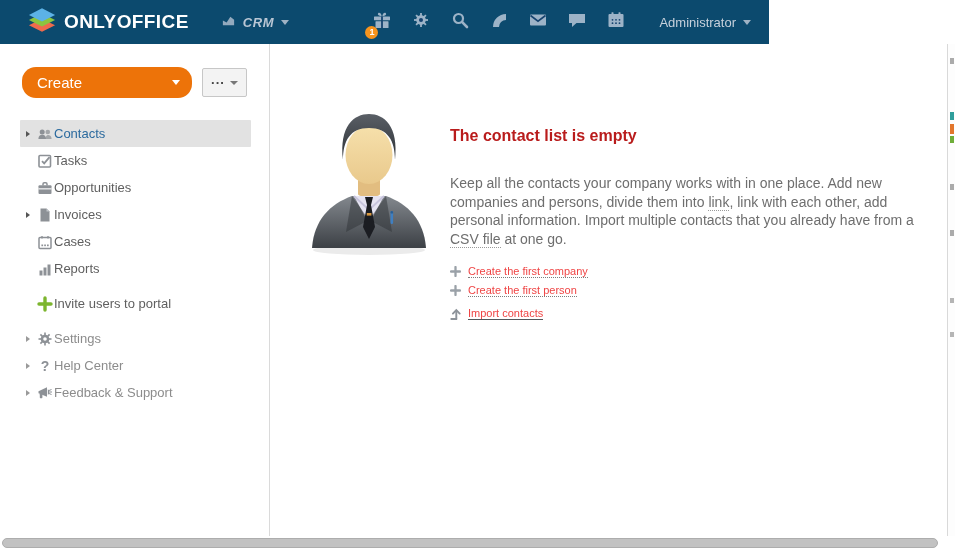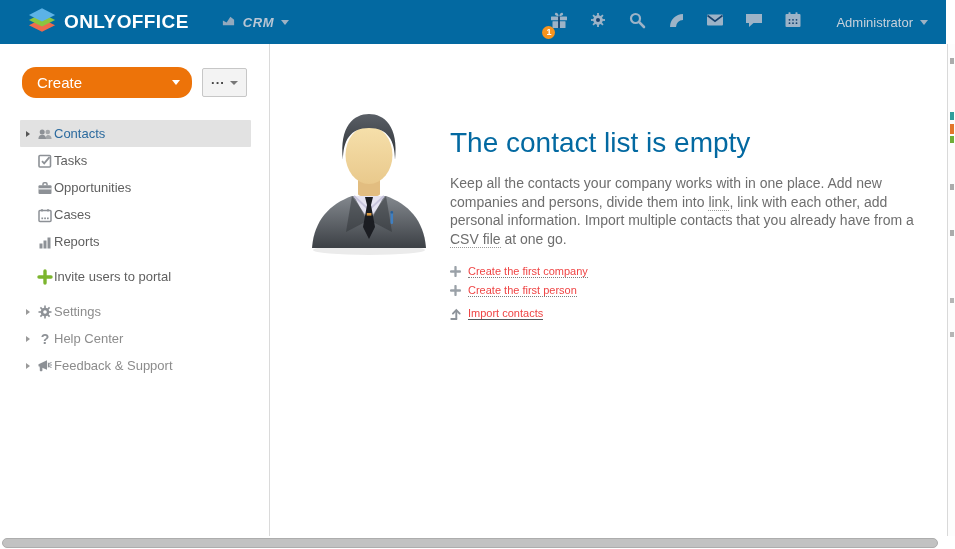--- a/index.html
+++ b/index.html
@@ -1,22 +1,22 @@
 <!DOCTYPE html>
 <html><head>
 <meta charset="utf-8">
 <style>
   * { margin:0; padding:0; box-sizing:border-box; }
   html,body { width:955px; height:549px; overflow:hidden; background:#fff;
               font-family:"Liberation Sans", sans-serif; }
   #app { position:relative; width:955px; height:549px; background:#fff; }
 
   
-  .navbar { position:absolute; left:0; top:0; width:946px; height:44px;
-            background:#0369a1; display:flex; align-items:center; }
+  .navbar { position:absolute; left:0; top:0; width:769px; height:44px;
+            background:#0c4a6e; display:flex; align-items:center; }
   .logo { display:flex; align-items:center; margin-left:28px; cursor:pointer; }
   .logo-text { color:#fff; font-size:19px; font-weight:bold; letter-spacing:0.4px; margin-left:8px; }
   .product { display:flex; align-items:center; margin-left:32px; cursor:pointer;font-style:italic; }
   .product-label { color:#b9c6d4; font-size:13px; font-weight:bold; letter-spacing:0.6px; margin-left:7px; }
   .caret { width:0; height:0; border-left:4px solid transparent; border-right:4px solid transparent;
            border-top:5px solid #9fb2c4; margin-left:7px; }
   .nav-spacer { flex:1; }
   .nav-iconbtn { position:relative; width:39px; height:44px; display:flex;
                  align-items:center; justify-content:center; cursor:pointer; }
   .nav-badge { position:absolute; left:3px; bottom:5px; min-width:13px; height:13px;
@@ -53,22 +53,22 @@
            align-items:center; justify-content:center; }
   .mlabel { margin-left:34px; font-size:13px; color:#5f5f5f; }
   .mitem.selected .mlabel { color:#2B6A9E; }
   .mlabel.light { color:#8c8c8c; }
   .mgap { height:8px; }
   .q-glyph { font-size:14px; font-weight:bold; color:#8d9196; line-height:16px; }
 
   
   .main { position:absolute; left:271px; top:44px; width:676px; height:492px; background:#fff; }
   .avatar { position:absolute; left:32px; top:64px; }
-  .es-title { position:absolute; left:179px; top:83px; font-size:28px; font-weight:400;
-              color:#0369a1; }
+  .es-title { position:absolute; left:179px; top:83px; font-size:16px; font-weight:700;
+              color:#b91c1c; }
   .es-desc { position:absolute; left:179px; top:130px; width:474px; font-size:14px;
              line-height:18.5px; color:#6e6e6e; }
   .dashed-link { color:#6e6e6e; border-bottom:1px dotted #9a9a9a; cursor:pointer; }
   .es-actions { position:absolute; left:179px; top:218px; }
   .action-row { display:flex; align-items:center; height:19px; cursor:pointer; }
   .action-row.import { margin-top:4px; }
   .action-icon { width:13px; display:flex; justify-content:flex-start; margin-right:5px; }
   .action-label { font-size:11px; color:#ef4444; border-bottom:1px dotted #7d7d7d; }
   .action-label.solid { border-bottom:1px solid #55585c; }
 
@@ -236,20 +236,30 @@
         <span class="micon">
           <svg width="16" height="16" viewBox="0 0 16 16">
             <path d="M6 5.5 V4 C6 3.2 6.5 2.7 7.2 2.7 H8.8 C9.5 2.7 10 3.2 10 4 V5.5" fill="none" stroke="#8d9196" stroke-width="1.5"></path>
             <rect x="1.5" y="5.3" width="13" height="8.8" rx="1" fill="#8d9196"></rect>
             <rect x="1.5" y="8.3" width="13" height="1.1" fill="#fff"></rect>
           </svg>
         </span>
         <span class="mlabel">Opportunities</span>
       </div>
 
+      <div class="mitem">
+        <span class="expander"></span>
+        <span class="micon">
+          <svg width="16" height="16" viewBox="0 0 16 16">
+            <path d="M3.5 1.5 H9.5 L12.5 4.5 V14.5 H3.5 Z" fill="#8d9196"></path>
+            <path d="M9.5 1.5 V4.5 H12.5 Z" fill="#c4c7cb"></path>
+          </svg>
+        </span>
+        <span class="mlabel">Invoices</span>
+      </div>
 
       <div class="mitem">
         <span class="micon">
           <svg width="16" height="16" viewBox="0 0 16 16">
             <rect x="2" y="3.5" width="12" height="11" rx="1" fill="none" stroke="#8d9196" stroke-width="1.5"></rect>
             <line x1="5" y1="2" x2="5" y2="4.5" stroke="#8d9196" stroke-width="1.4"></line>
             <line x1="11" y1="2" x2="11" y2="4.5" stroke="#8d9196" stroke-width="1.4"></line>
             <g fill="#8d9196">
               <rect x="4.4" y="10.5" width="1.7" height="1.7"></rect>
               <rect x="7.2" y="10.5" width="1.7" height="1.7"></rect>

